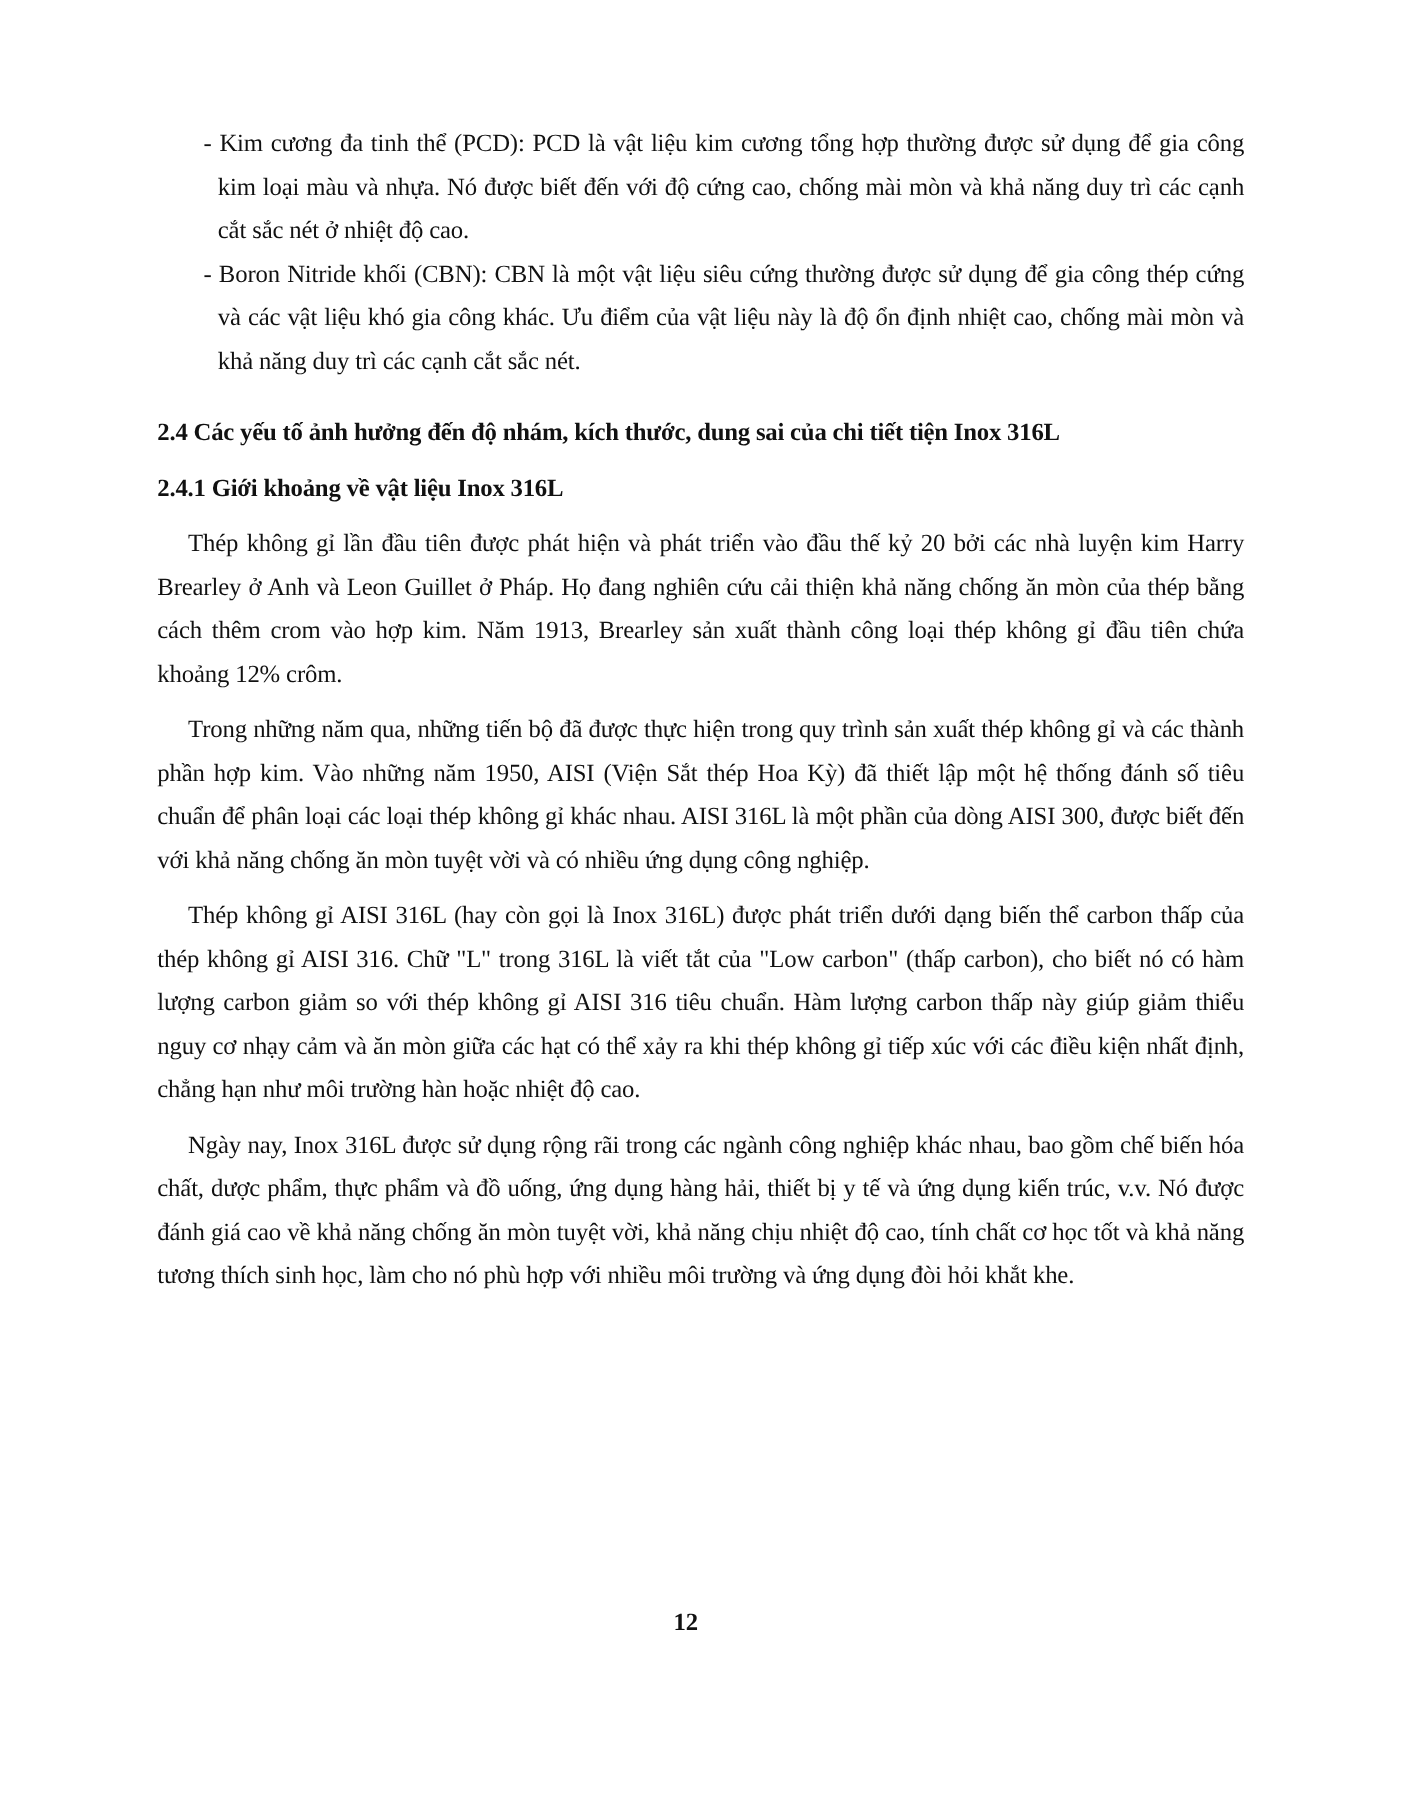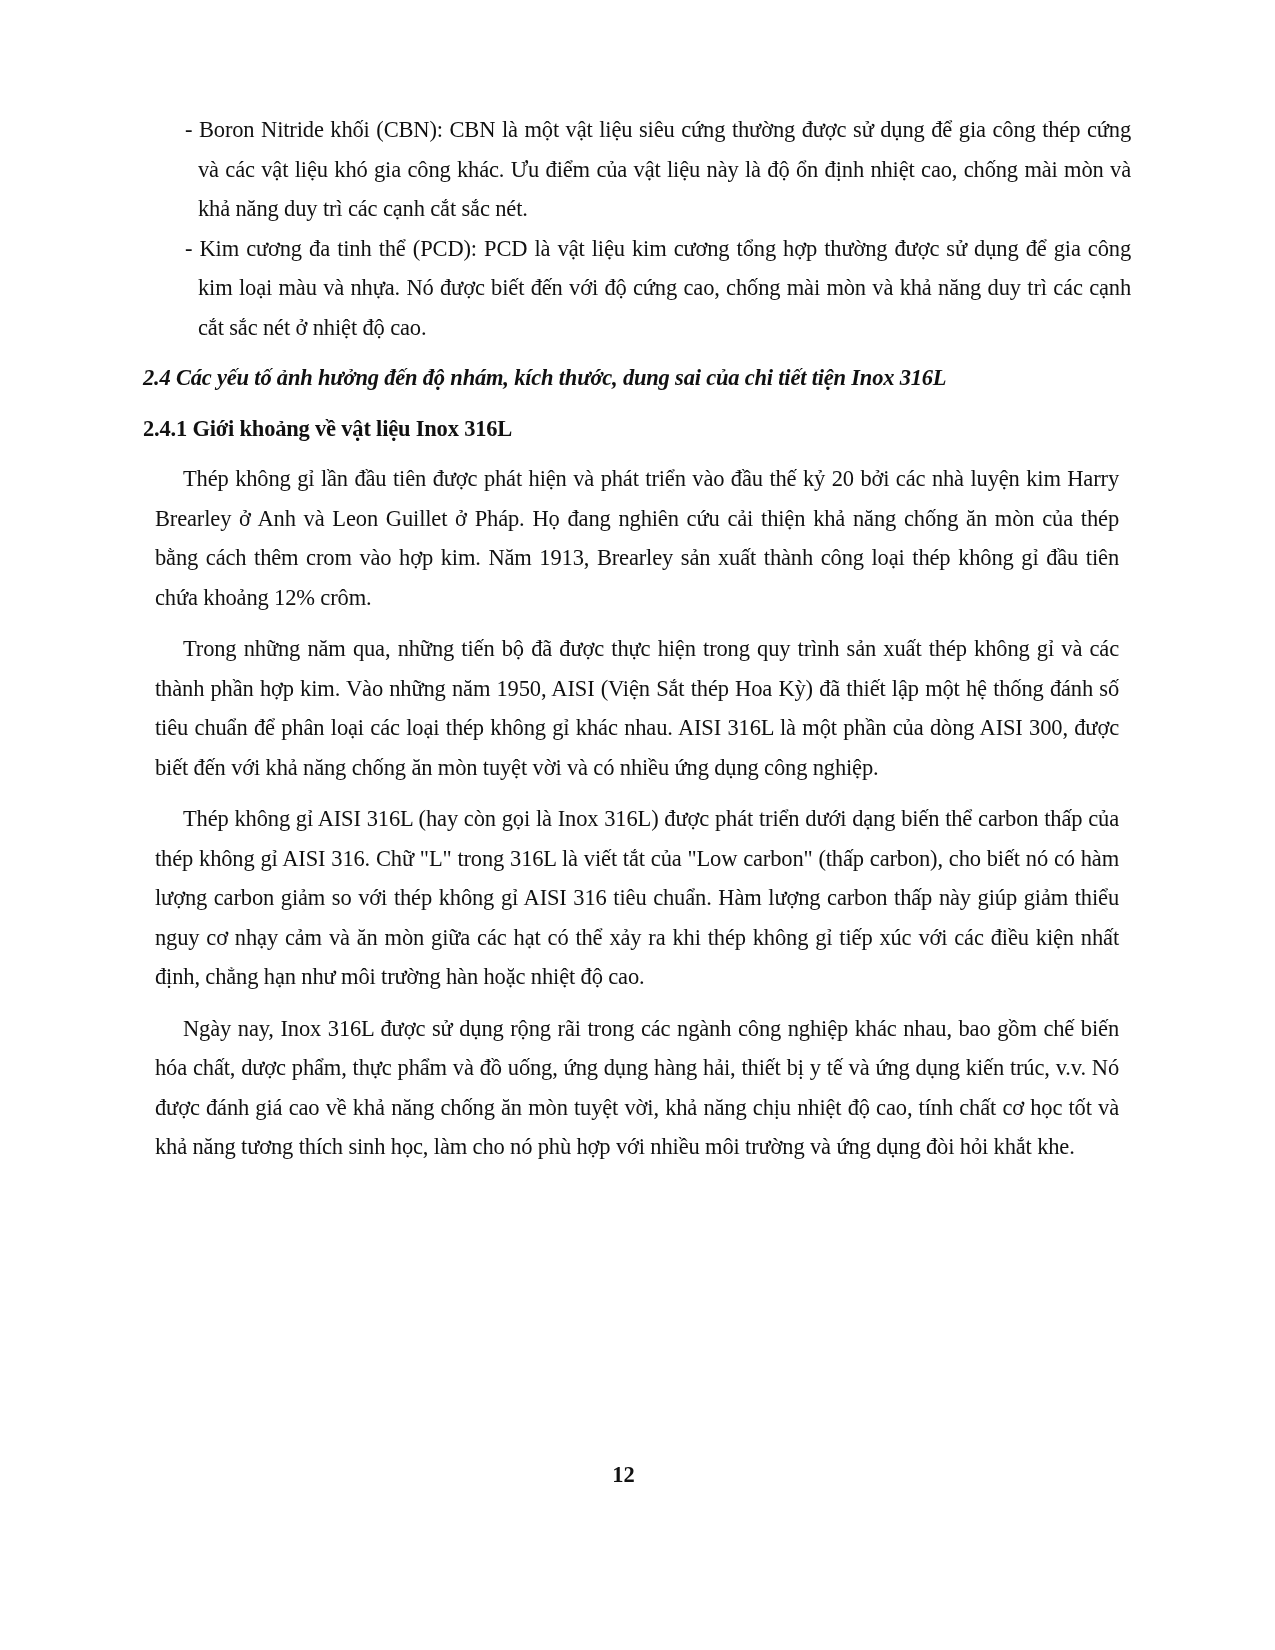--- a/index.html
+++ b/index.html
@@ -6,45 +6,45 @@
   body {
     width: 1275px; height: 1650px; position: relative; overflow: hidden;
     font-family: "Liberation Serif", "DejaVu Serif", serif;
     color: #111111;
   }
   .page {
     position: absolute; left: 143px; top: 110px; width: 988px;
   }
   .p {
     font-size: 22.5px; line-height: 39.5px; text-align: justify;
-    margin: 12px; letter-spacing: -0.15px;
+    margin: 0; letter-spacing: -0.15px;
   }
   .bullet {
     padding-left: 55px; text-indent: -13px; margin: 0;
     font-size: 22.5px; line-height: 39.5px; text-align: justify; letter-spacing: -0.15px;
   }
   .indent { text-indent: 28px; }
   .h {
     font-weight: bold; font-size: 22.5px; line-height: 39.5px; margin: 0;
     letter-spacing: -0.2px;
   }
-  .gap-h1 { margin-top: 11px; font-style: italic; }
+  .gap-h1 { margin-top: 26px; }
   .gap-h2 { margin-top: 11px; }
   .gap-p { margin-top: 11px; }
   .page-number {
     position: absolute; left: 0; width: 1247px; top: 1462px;
     text-align: center; font-weight: bold; font-size: 22.5px;
   }
 </style>
 </head>
 <body>
 
 <div class="page">
+  <p class="bullet">- Kim cương đa tinh thể (PCD): PCD là vật liệu kim cương tổng hợp thường được sử dụng để gia công kim loại màu và nhựa. Nó được biết đến với độ cứng cao, chống mài mòn và khả năng duy trì các cạnh cắt sắc nét ở nhiệt độ cao.</p>
   <p class="bullet">- Boron Nitride khối (CBN): CBN là một vật liệu siêu cứng thường được sử dụng để gia công thép cứng và các vật liệu khó gia công khác. Ưu điểm của vật liệu này là độ ổn định nhiệt cao, chống mài mòn và khả năng duy trì các cạnh cắt sắc nét.</p>
-  <p class="bullet">- Kim cương đa tinh thể (PCD): PCD là vật liệu kim cương tổng hợp thường được sử dụng để gia công kim loại màu và nhựa. Nó được biết đến với độ cứng cao, chống mài mòn và khả năng duy trì các cạnh cắt sắc nét ở nhiệt độ cao.</p>
 
   <h2 class="h gap-h1">2.4 Các yếu tố ảnh hưởng đến độ nhám, kích thước, dung sai của chi tiết tiện Inox 316L</h2>
   <h3 class="h gap-h2">2.4.1 Giới khoảng về vật liệu Inox 316L</h3>
 
   <p class="p indent gap-p">Thép không gỉ lần đầu tiên được phát hiện và phát triển vào đầu thế kỷ 20 bởi các nhà luyện kim Harry Brearley ở Anh và Leon Guillet ở Pháp. Họ đang nghiên cứu cải thiện khả năng chống ăn mòn của thép bằng cách thêm crom vào hợp kim. Năm 1913, Brearley sản xuất thành công loại thép không gỉ đầu tiên chứa khoảng 12% crôm.</p>
   <p class="p indent gap-p">Trong những năm qua, những tiến bộ đã được thực hiện trong quy trình sản xuất thép không gỉ và các thành phần hợp kim. Vào những năm 1950, AISI (Viện Sắt thép Hoa Kỳ) đã thiết lập một hệ thống đánh số tiêu chuẩn để phân loại các loại thép không gỉ khác nhau. AISI 316L là một phần của dòng AISI 300, được biết đến với khả năng chống ăn mòn tuyệt vời và có nhiều ứng dụng công nghiệp.</p>
   <p class="p indent gap-p">Thép không gỉ AISI 316L (hay còn gọi là Inox 316L) được phát triển dưới dạng biến thể carbon thấp của thép không gỉ AISI 316. Chữ "L" trong 316L là viết tắt của "Low carbon" (thấp carbon), cho biết nó có hàm lượng carbon giảm so với thép không gỉ AISI 316 tiêu chuẩn. Hàm lượng carbon thấp này giúp giảm thiểu nguy cơ nhạy cảm và ăn mòn giữa các hạt có thể xảy ra khi thép không gỉ tiếp xúc với các điều kiện nhất định, chẳng hạn như môi trường hàn hoặc nhiệt độ cao.</p>
   <p class="p indent gap-p">Ngày nay, Inox 316L được sử dụng rộng rãi trong các ngành công nghiệp khác nhau, bao gồm chế biến hóa chất, dược phẩm, thực phẩm và đồ uống, ứng dụng hàng hải, thiết bị y tế và ứng dụng kiến trúc, v.v. Nó được đánh giá cao về khả năng chống ăn mòn tuyệt vời, khả năng chịu nhiệt độ cao, tính chất cơ học tốt và khả năng tương thích sinh học, làm cho nó phù hợp với nhiều môi trường và ứng dụng đòi hỏi khắt khe.</p>
 </div>
 

